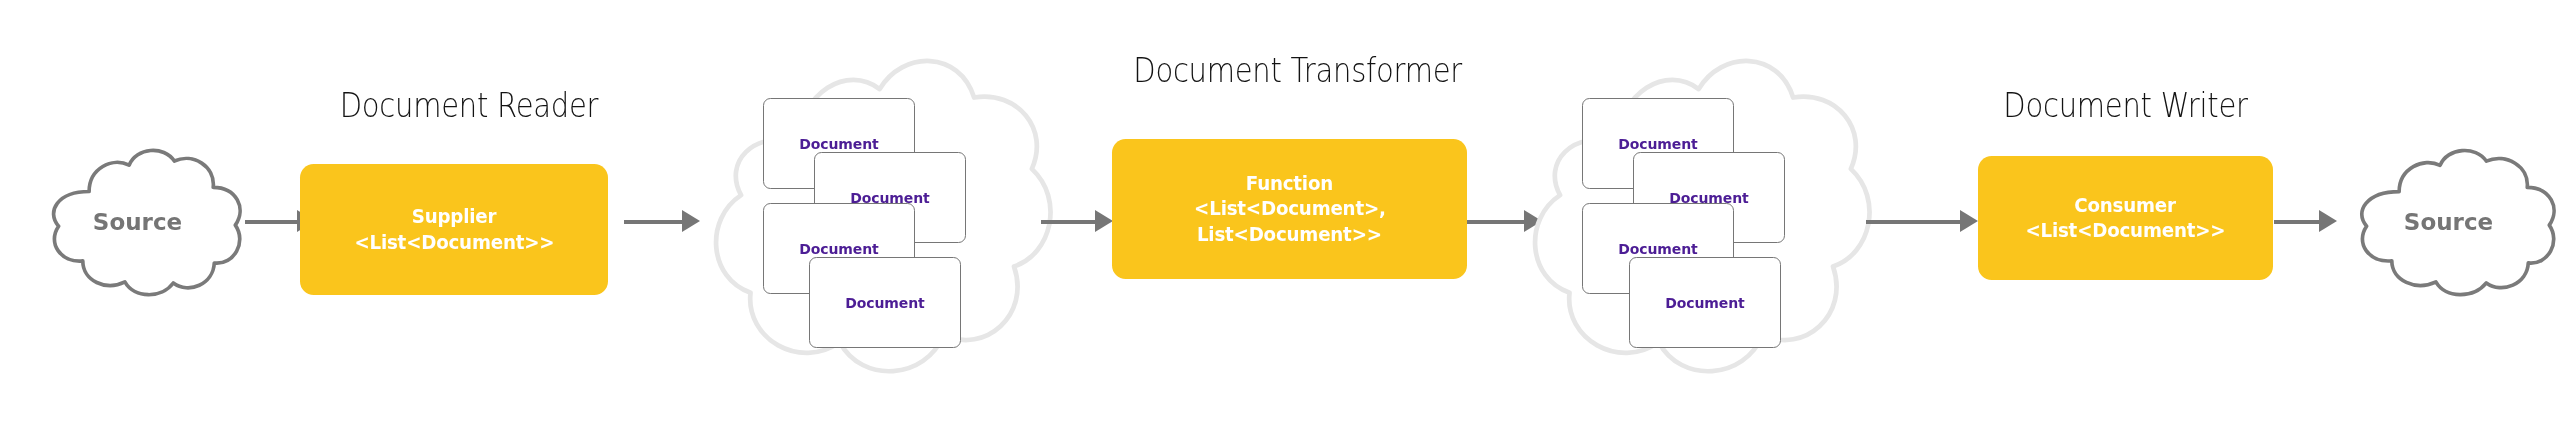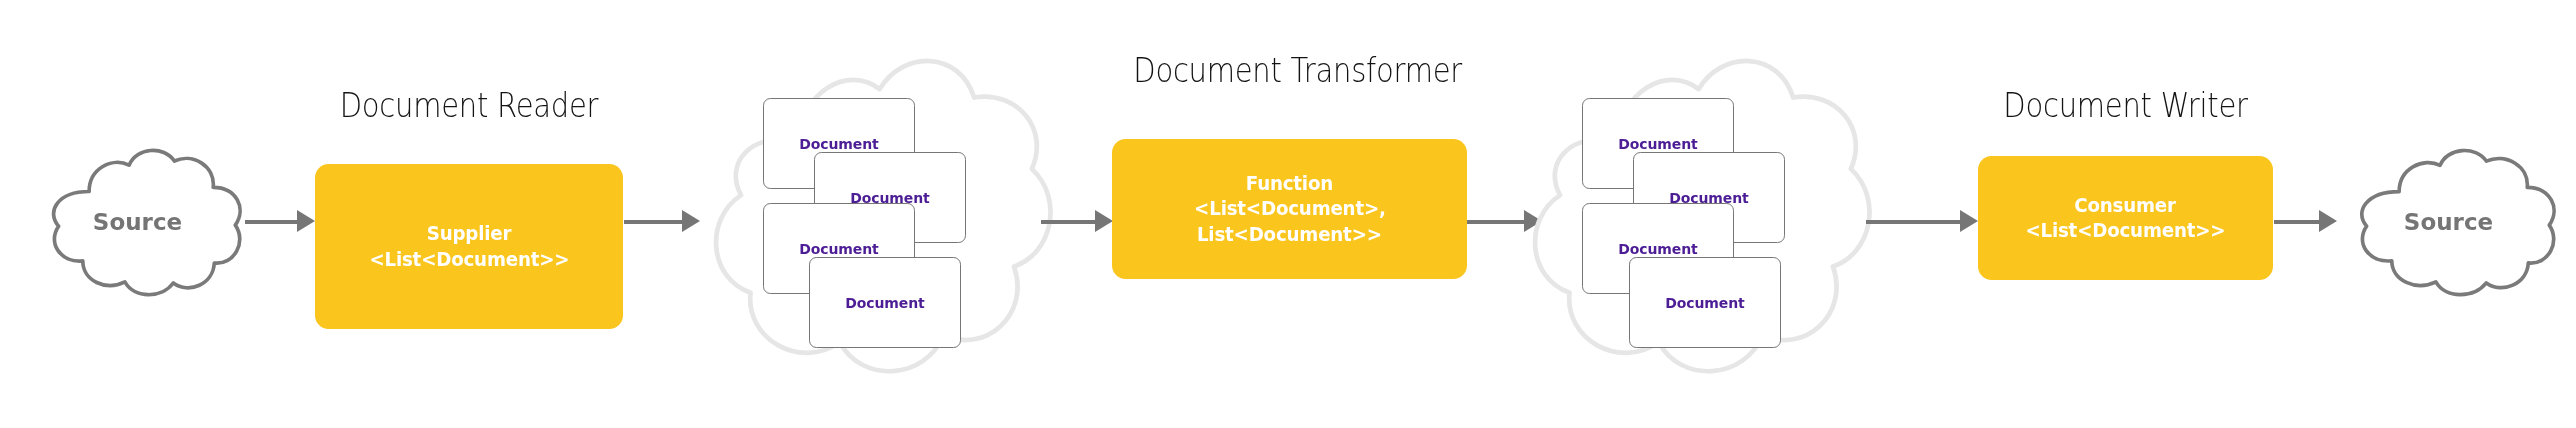--- a/index.html
+++ b/index.html
@@ -133,21 +133,21 @@
   </svg>
   <div class="cloud-label" style="left:26px; top:141px; width:223px; height:162px;">Source</div>
 
   <div class="arrow" style="left:245px; top:209px; width:70px; height:26px;">
     <div class="arrow-shaft" style="width:52px;"></div>
     <div class="arrow-head" style="left:52px;"></div>
   </div>
 
   <div class="section-title" style="left:315px; top:89px; width:308px;">Document Reader</div>
 
-  <div class="proc-box" style="left:315px; top:164px; width:308px; height:165px;">
+  <div class="proc-box" style="left:300px; top:164px; width:308px; height:131px;">
     <div class="proc-line">Supplier</div>
     <div class="proc-line">&lt;List&lt;Document&gt;&gt;</div>
   </div>
 
   <div class="arrow" style="left:624px; top:209px; width:76px; height:26px;">
     <div class="arrow-shaft" style="width:58px;"></div>
     <div class="arrow-head" style="left:58px;"></div>
   </div>
 
   <svg class="cloud-svg" style="left:697px; top:30.5px; width:359px; height:386px;" viewBox="0 0 684 734">

